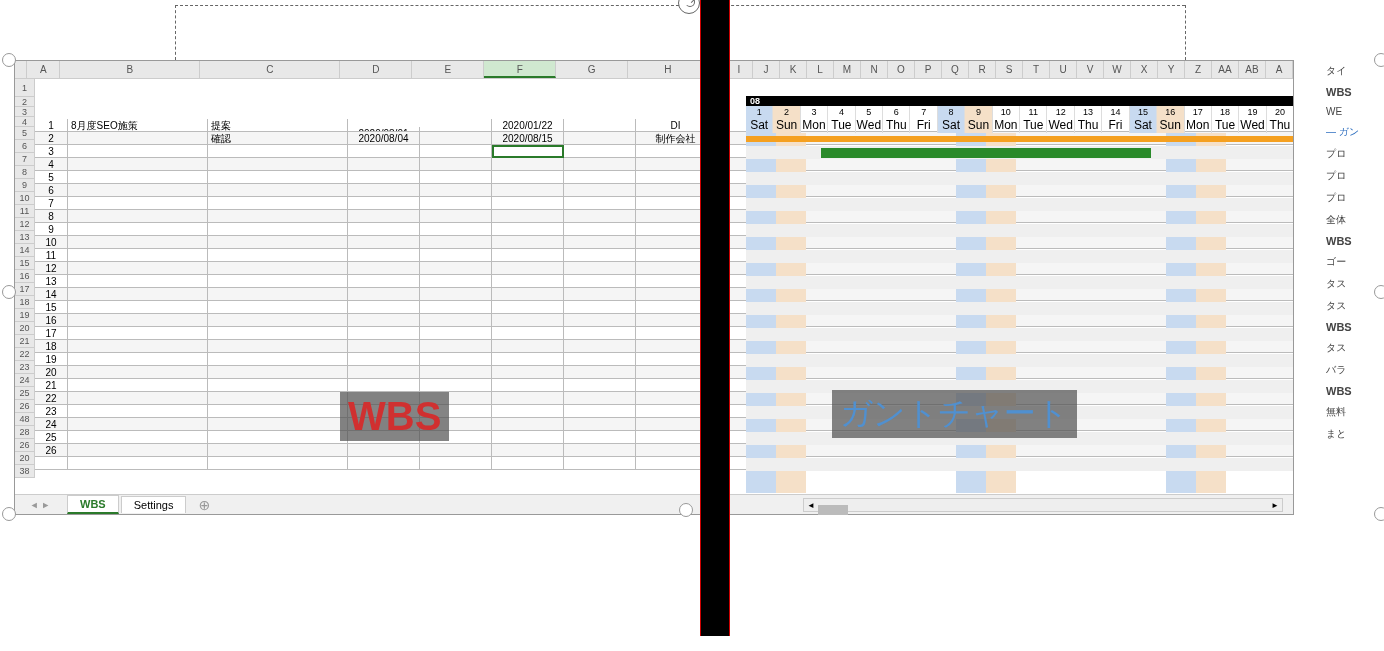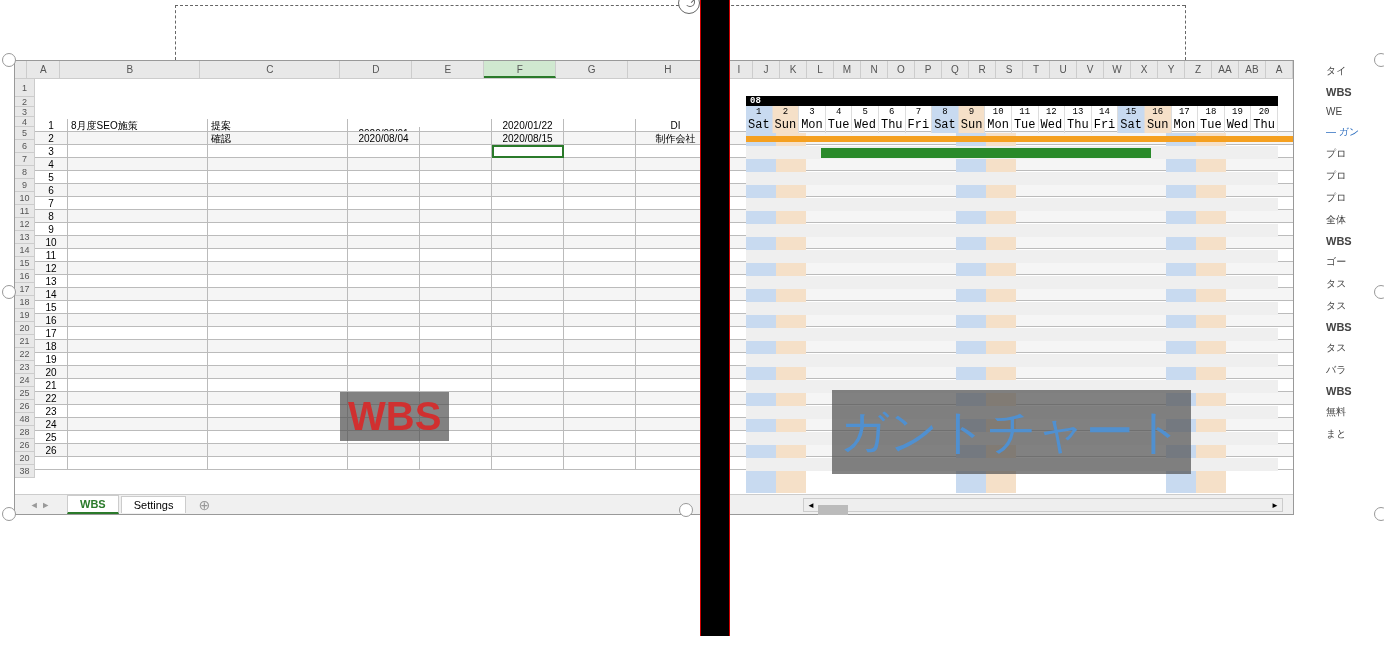--- a/index.html
+++ b/index.html
@@ -61,21 +61,21 @@
 .gantt-col.sun { background: #f5e0c8; }
 .gantt-row-stripe { position: absolute; left: 0; right: 0; height: 13px; }
 .gantt-row-stripe.alt { background: #efefef; }
 
 .bar-orange { position: absolute; height: 6px; background: #f5a020; top: 3px; }
 .bar-green { position: absolute; height: 10px; background: #2a8a2a; top: 15px; }
 
 .active-cell { position: absolute; border: 2px solid #2a7a2a; pointer-events: none; }
 
 .wbs-label { position: absolute; left: 340px; top: 392px; font-size: 40px; font-weight: bold; color: #d03030; background: rgba(80,80,80,0.7); padding: 2px 8px; }
-.gantt-label { position: absolute; left: 832px; top: 390px; font-size: 48px; color: #5090d0; background: rgba(80,80,80,0.7); padding: 10px 8px; }
+.gantt-label { position: absolute; left: 832px; top: 390px; font-size: 32px; color: #5090d0; background: rgba(80,80,80,0.7); padding: 2px 8px; }
 
 .black-divider { position: absolute; left: 700px; top: 0; width: 30px; height: 636px; background: #000; border-left: 1px solid #c00; border-right: 1px solid #c00; z-index: 50; }
 
 .sheet-tabs { position: absolute; left: 0; bottom: 0; right: 0; height: 20px; background: #f0f0f0; border-top: 1px solid #ccc; display: flex; align-items: center; }
 .tab-nav { width: 50px; display: flex; justify-content: space-around; color: #999; font-size: 9px; }
 .tab { padding: 2px 12px; border: 1px solid #ccc; border-bottom: none; background: #fff; font-size: 11px; margin-left: 2px; cursor: pointer; }
 .tab.active { color: #2a7a2a; border-bottom: 2px solid #2a7a2a; font-weight: bold; }
 .tab-add { width: 20px; text-align: center; color: #999; font-size: 14px; margin-left: 8px; cursor: pointer; }
 
 .hscroll { position: absolute; right: 10px; bottom: 2px; width: 480px; height: 14px; background: #eee; border: 1px solid #ccc; display: flex; align-items: center; }
@@ -457,21 +457,21 @@
           <div class="dc center" style="width: 72px;"></div>
           <div class="dc center" style="width: 72px;"></div>
           <div class="dc center" style="width: 72px;"></div>
           <div class="dc center" style="width: 72px;"></div>
           <div class="dc center" style="width: 80px;"></div>
         </div>
       </div>
 
     <div class="gantt-area" style="left:711px; width:548px;">
       <div style="height:40px; background:#fff;"></div>
-      <div style="position:absolute; top:17px; left:0; right:16px;font-family:Liberation Mono, monospace;">
+      <div style="position:absolute; top:17px; left:0; right:0;">
         <div class="gantt-month">08</div>
         <div class="gantt-days" id="gdays">
             <div class="gd sat">
               <div class="num">1</div>
               <div class="dow">Sat</div>
             </div>
             <div class="gd sun">
               <div class="num">2</div>
               <div class="dow">Sun</div>
             </div>

